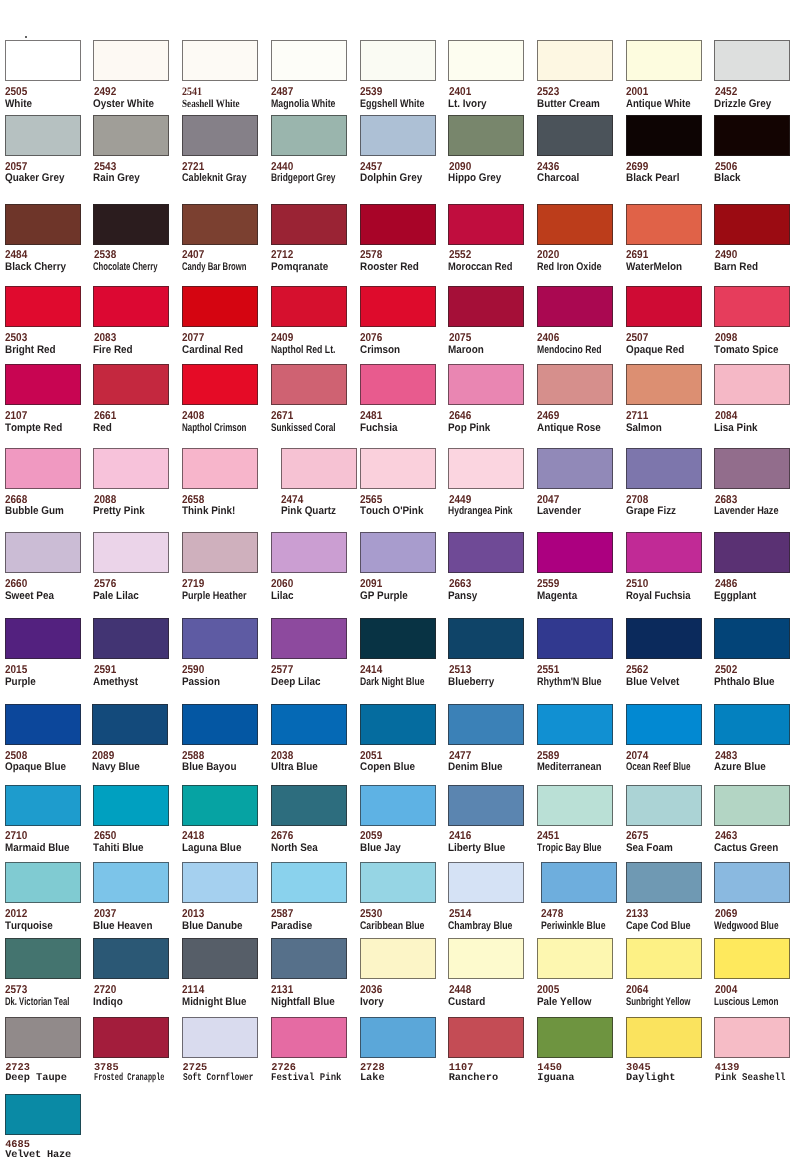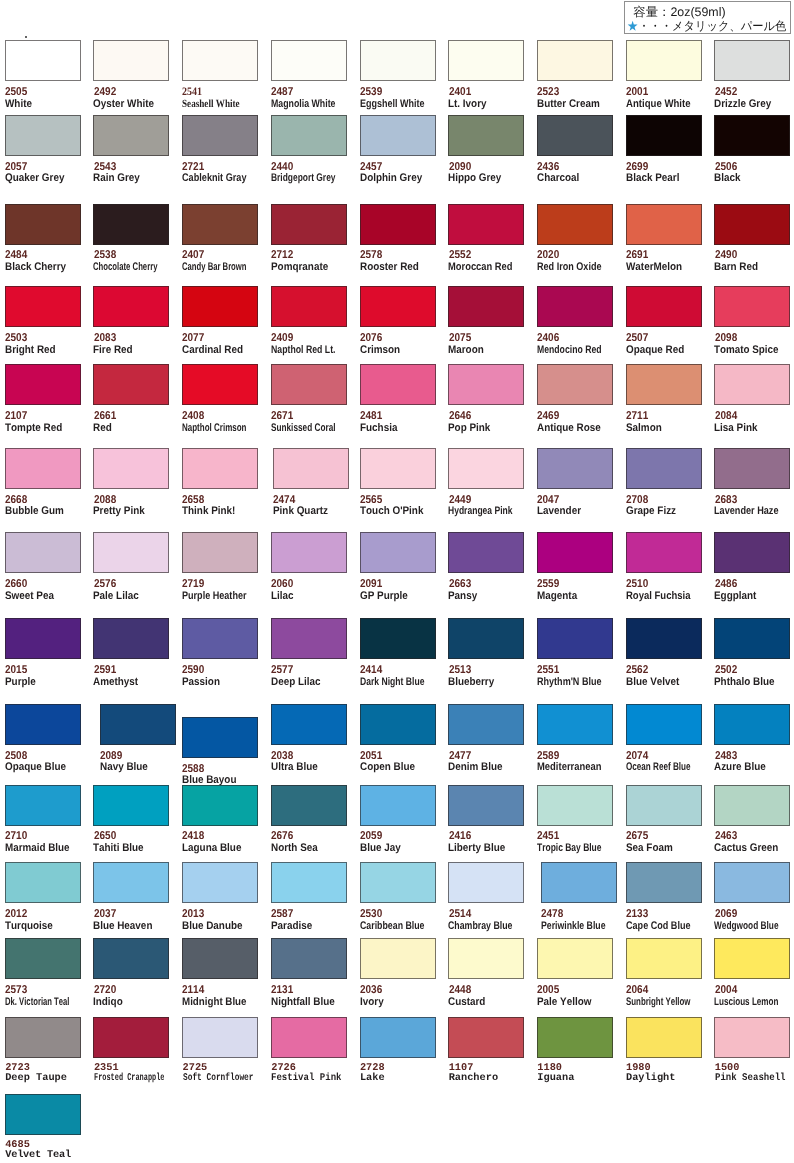--- a/index.html
+++ b/index.html
@@ -45,24 +45,20 @@
   }
   .row.mono .code{font-family:"Liberation Mono",monospace;font-weight:700;font-size:10.3px;top:46.2px;left:0.4px;}
   .row.mono .name{font-family:"Liberation Mono",monospace;font-weight:700;font-size:10.3px;top:56.1px;left:0.4px;}
   #dot{position:absolute;left:25.2px;top:36.2px;width:1.4px;height:1.4px;background:#4a4a4a;border-radius:50%;}
 </style>
 </head>
 <body>
 
 <div id="page">
 
-  <div id="legend-box">
-    <div class="line1">容量：2oz(59ml)</div>
-    <div class="line2"><span class="star">★</span><span>・・・メタリック、パール色</span></div>
-  </div>
 
   <div id="dot"></div>
 
   <div id="grid">
       <div class="row" style="top: 40.2px;">
         <div class="cell" style="left: 4.8px;">
           <div class="sw" style="background: rgb(255, 255, 255);"></div>
           <div class="code txt" style="transform: scaleX(0.885);">2505</div>
           <div class="name txt" style="transform: scaleX(0.9);">White</div>
         </div>
@@ -304,21 +300,21 @@
         <div class="cell" style="left: 93.49px;">
           <div class="sw" style="background: rgb(247, 194, 218);"></div>
           <div class="code txt" style="transform: scaleX(0.885);">2088</div>
           <div class="name txt" style="transform: scaleX(0.9);">Pretty Pink</div>
         </div>
         <div class="cell" style="left: 182.18px;">
           <div class="sw" style="background: rgb(247, 181, 203);"></div>
           <div class="code txt" style="transform: scaleX(0.885);">2658</div>
           <div class="name txt" style="transform: scaleX(0.9);">Think Pink!</div>
         </div>
-        <div class="cell" style="left: 273px; text-decoration: underline;">
+        <div class="cell" style="left: 281px; text-decoration: underline;">
           <div class="sw" style="background: rgb(246, 194, 211);"></div>
           <div class="code txt" style="transform: scaleX(0.885);">2474</div>
           <div class="name txt" style="transform: scaleX(0.9);">Pink Quartz</div>
         </div>
         <div class="cell" style="left: 359.56px;">
           <div class="sw" style="background: rgb(250, 208, 220);"></div>
           <div class="code txt" style="transform: scaleX(0.885);">2565</div>
           <div class="name txt" style="transform: scaleX(0.9);">Touch O'Pink</div>
         </div>
         <div class="cell" style="left: 448.25px;">
@@ -435,26 +431,26 @@
           <div class="code txt" style="transform: scaleX(0.885);">2502</div>
           <div class="name txt" style="transform: scaleX(0.9);">Phthalo Blue</div>
         </div>
       </div>
       <div class="row" style="top: 703.8px;">
         <div class="cell" style="left: 4.8px;">
           <div class="sw" style="background: rgb(12, 71, 155);"></div>
           <div class="code txt" style="transform: scaleX(0.885);">2508</div>
           <div class="name txt" style="transform: scaleX(0.9);">Opaque Blue</div>
         </div>
-        <div class="cell" style="left: 100px;">
+        <div class="cell" style="left: 92px;">
           <div class="sw" style="background: rgb(19, 74, 123);"></div>
           <div class="code txt" style="transform: scaleX(0.885);">2089</div>
           <div class="name txt" style="transform: scaleX(0.9);">Navy Blue</div>
         </div>
-        <div class="cell" style="left: 182.18px; margin-top: 13px;">
+        <div class="cell" style="left: 182.18px;">
           <div class="sw" style="background: rgb(4, 87, 163);"></div>
           <div class="code txt" style="transform: scaleX(0.885);">2588</div>
           <div class="name txt" style="transform: scaleX(0.9);">Blue Bayou</div>
         </div>
         <div class="cell" style="left: 270.87px;">
           <div class="sw" style="background: rgb(5, 105, 181);"></div>
           <div class="code txt" style="transform: scaleX(0.885);">2038</div>
           <div class="name txt" style="transform: scaleX(0.9);">Ultra Blue</div>
         </div>
         <div class="cell" style="left: 359.56px;">
@@ -625,21 +621,21 @@
         </div>
       </div>
       <div class="row mono" style="top: 1016.8px;">
         <div class="cell" style="left: 4.8px;">
           <div class="sw" style="background: rgb(145, 138, 138);"></div>
           <div class="code txt">2723</div>
           <div class="name txt">Deep  Taupe</div>
         </div>
         <div class="cell" style="left: 93.49px;">
           <div class="sw" style="background: rgb(163, 29, 60);"></div>
-          <div class="code txt">2351</div>
+          <div class="code txt">3785</div>
           <div class="name txt" style="transform: scaleX(0.6711);">Frosted Cranapple</div>
         </div>
         <div class="cell" style="left: 182.18px;">
           <div class="sw" style="background: rgb(217, 219, 238);"></div>
           <div class="code txt">2725</div>
           <div class="name txt" style="transform: scaleX(0.7606);">Soft Cornflower</div>
         </div>
         <div class="cell" style="left: 270.87px;">
           <div class="sw" style="background: rgb(229, 107, 163);"></div>
           <div class="code txt">2726</div>
@@ -650,36 +646,36 @@
           <div class="code txt">2728</div>
           <div class="name txt">Lake</div>
         </div>
         <div class="cell" style="left: 448.25px;">
           <div class="sw" style="background: rgb(196, 76, 85);"></div>
           <div class="code txt">1107</div>
           <div class="name txt">Ranchero</div>
         </div>
         <div class="cell" style="left: 536.94px;">
           <div class="sw" style="background: rgb(110, 148, 64);"></div>
-          <div class="code txt">1180</div>
+          <div class="code txt">1450</div>
           <div class="name txt">Iguana</div>
         </div>
         <div class="cell" style="left: 625.63px;">
           <div class="sw" style="background: rgb(250, 227, 94);"></div>
-          <div class="code txt">1980</div>
+          <div class="code txt">3045</div>
           <div class="name txt">Daylight</div>
         </div>
         <div class="cell" style="left: 714.32px;">
           <div class="sw" style="background: rgb(246, 188, 198);"></div>
-          <div class="code txt">1500</div>
+          <div class="code txt">4139</div>
           <div class="name txt" style="transform: scaleX(0.8775);">Pink Seashell</div>
         </div>
       </div>
       <div class="row mono" style="top: 1093.5px;">
         <div class="cell" style="left: 4.8px;">
           <div class="sw" style="background: rgb(10, 138, 165);"></div>
           <div class="code txt">4685</div>
-          <div class="name txt" style="letter-spacing: -0.2px;">Velvet Teal</div>
+          <div class="name txt" style="letter-spacing: -0.2px;">Velvet Haze</div>
         </div>
       </div>
     </div>
 
 </div>
 
 </body></html>

